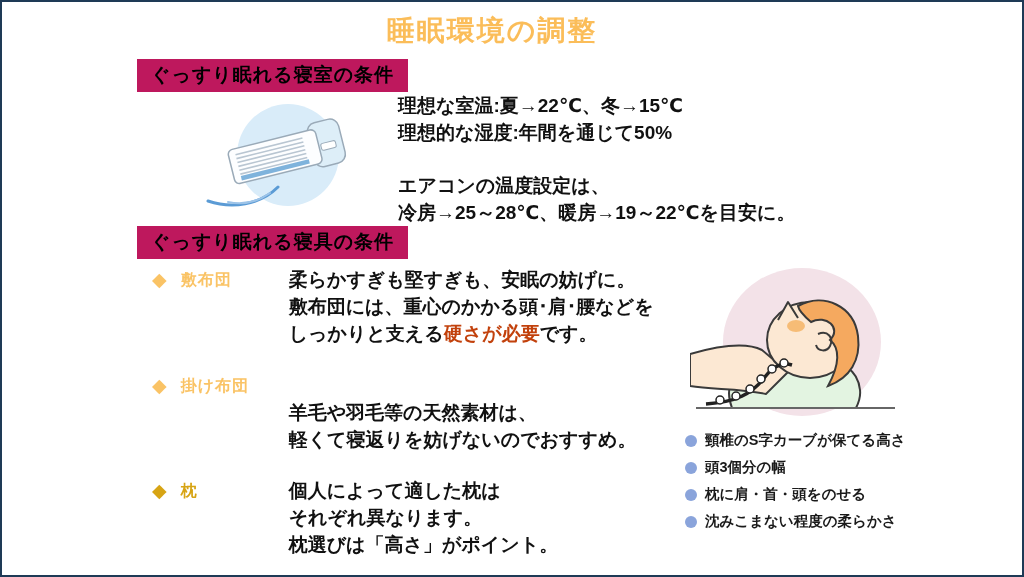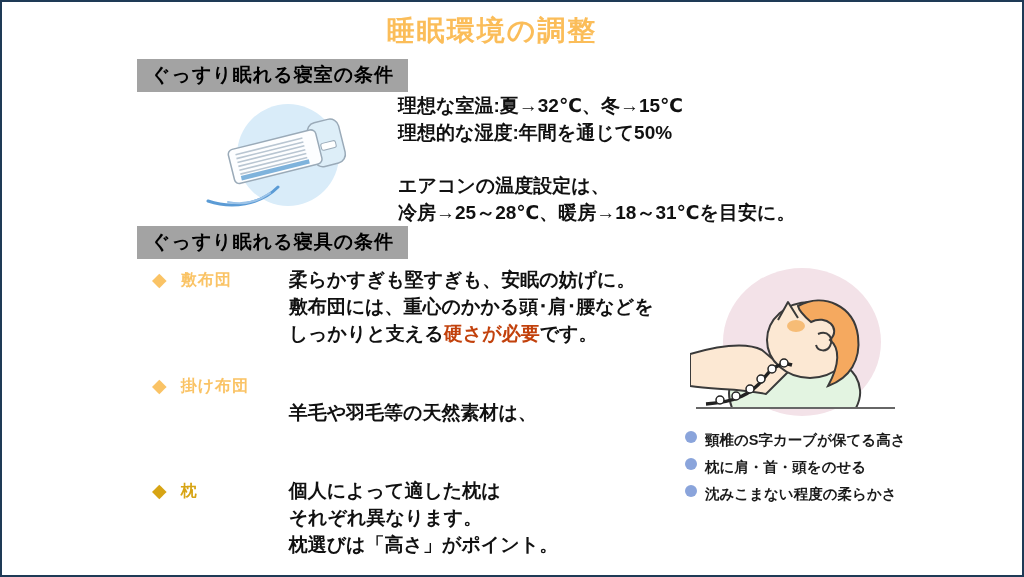--- a/index.html
+++ b/index.html
@@ -15,21 +15,21 @@
   }
   .title{
     position:absolute;top:10px;left:0;right:40px;
     text-align:center;
     font-size:28px;font-weight:bold;
     color:#fbbd59;
     letter-spacing:2px;
   }
   .section-header{
     position:absolute;left:135px;
-    background:#a3a3a3;
+    background:#be185d;
     color:#000;
     font-size:19px;font-weight:bold;
     padding:3px 14px 4px 14px;
     letter-spacing:1px;
   }
   .hdr1{top:57px;}
   .hdr2{top:224px;}
   .room-text{
     position:absolute;left:396px;top:90px;
     font-size:19px;font-weight:bold;line-height:27px;
@@ -50,21 +50,21 @@
     font-size:16px;font-weight:bold;line-height:27px;
     color:#fac365;width:108px;letter-spacing:1px;
   }
   .bullet-label.dark{color:#d7a414;}
   .bullet-text{
     font-size:19px;font-weight:bold;line-height:27px;color:#111;
   }
   .hl{color:#c2410c;}
   .pillow-illust{position:absolute;left:688px;top:264px;}
   .pillow-points{position:absolute;left:683px;top:429px;}
-  .ppoint{display:flex;align-items:flex-start;margin-bottom:8px;}
+  .ppoint{display:flex;align-items:center;margin-bottom:8px;}
   .ppoint .dot{
     width:12px;height:12px;border-radius:50%;
     background:#8aa4db;margin-right:8px;flex:0 0 auto;
   }
   .ppoint .ptext{font-size:14.5px;font-weight:bold;color:#1a1a1a;}
 </style>
 </head>
 <body>
 
 <div class="slide">
@@ -89,44 +89,45 @@
         </g>
         <rect x="43" y="70" width="70" height="4.5" fill="#7fb3dc"></rect>
         <rect x="128" y="58" width="15" height="7" rx="2" fill="#ffffff" stroke="#9aaab8" stroke-width="1"></rect>
       </g>
       <path d="M84,92 C66,110 38,114 14,106" fill="none" stroke="#5b9bd5" stroke-width="3" stroke-linecap="round"></path>
       <path d="M76,98 C62,108 48,110 34,107" fill="none" stroke="#9cc3e8" stroke-width="2" stroke-linecap="round"></path>
     </svg>
   </div>
 
   <div class="room-text">
-    <div>理想な室温:夏→32℃、冬→15℃</div>
+    <div>理想な室温:夏→22℃、冬→15℃</div>
     <div>理想的な湿度:年間を通じて50%</div>
     <div class="para2">エアコンの温度設定は、</div>
-    <div>冷房→25～28℃、暖房→18～31℃を目安に。</div>
+    <div>冷房→25～28℃、暖房→19～22℃を目安に。</div>
   </div>
 
   <div class="section-header hdr2">ぐっすり眠れる寝具の条件</div>
 
   <div class="bullet-row row1">
     <span class="diamond">◆</span>
     <span class="bullet-label">敷布団</span>
     <span class="bullet-text">
       <span>柔らかすぎも堅すぎも、安眠の妨げに。</span><br>
       <span>敷布団には、重心のかかる頭･肩･腰などを</span><br>
       <span>しっかりと支える</span><span class="hl">硬さが必要</span><span>です。</span>
     </span>
   </div>
 
   <div class="bullet-row row2">
     <span class="diamond">◆</span>
     <span class="bullet-label">掛け布団</span>
     <span class="bullet-text">
       <br>
       <span>羊毛や羽毛等の天然素材は、</span><br>
+      <span>軽くて寝返りを妨げないのでおすすめ。</span>
     </span>
   </div>
 
   <div class="bullet-row row3">
     <span class="diamond dark">◆</span>
     <span class="bullet-label dark">枕</span>
     <span class="bullet-text">
       <span>個人によって適した枕は</span><br>
       <span>それぞれ異なります。</span><br>
       <span>枕選びは「高さ」がポイント。</span>
@@ -165,20 +166,24 @@
     </svg>
   </div>
 
   <div class="pillow-points">
     <div class="ppoint">
       <span class="dot"></span>
       <span class="ptext">頸椎のS字カーブが保てる高さ</span>
     </div>
     <div class="ppoint">
       <span class="dot"></span>
+      <span class="ptext">頭3個分の幅</span>
+    </div>
+    <div class="ppoint">
+      <span class="dot"></span>
       <span class="ptext">枕に肩・首・頭をのせる</span>
     </div>
     <div class="ppoint">
       <span class="dot"></span>
       <span class="ptext">沈みこまない程度の柔らかさ</span>
     </div>
   </div>
 
 </div>
 

